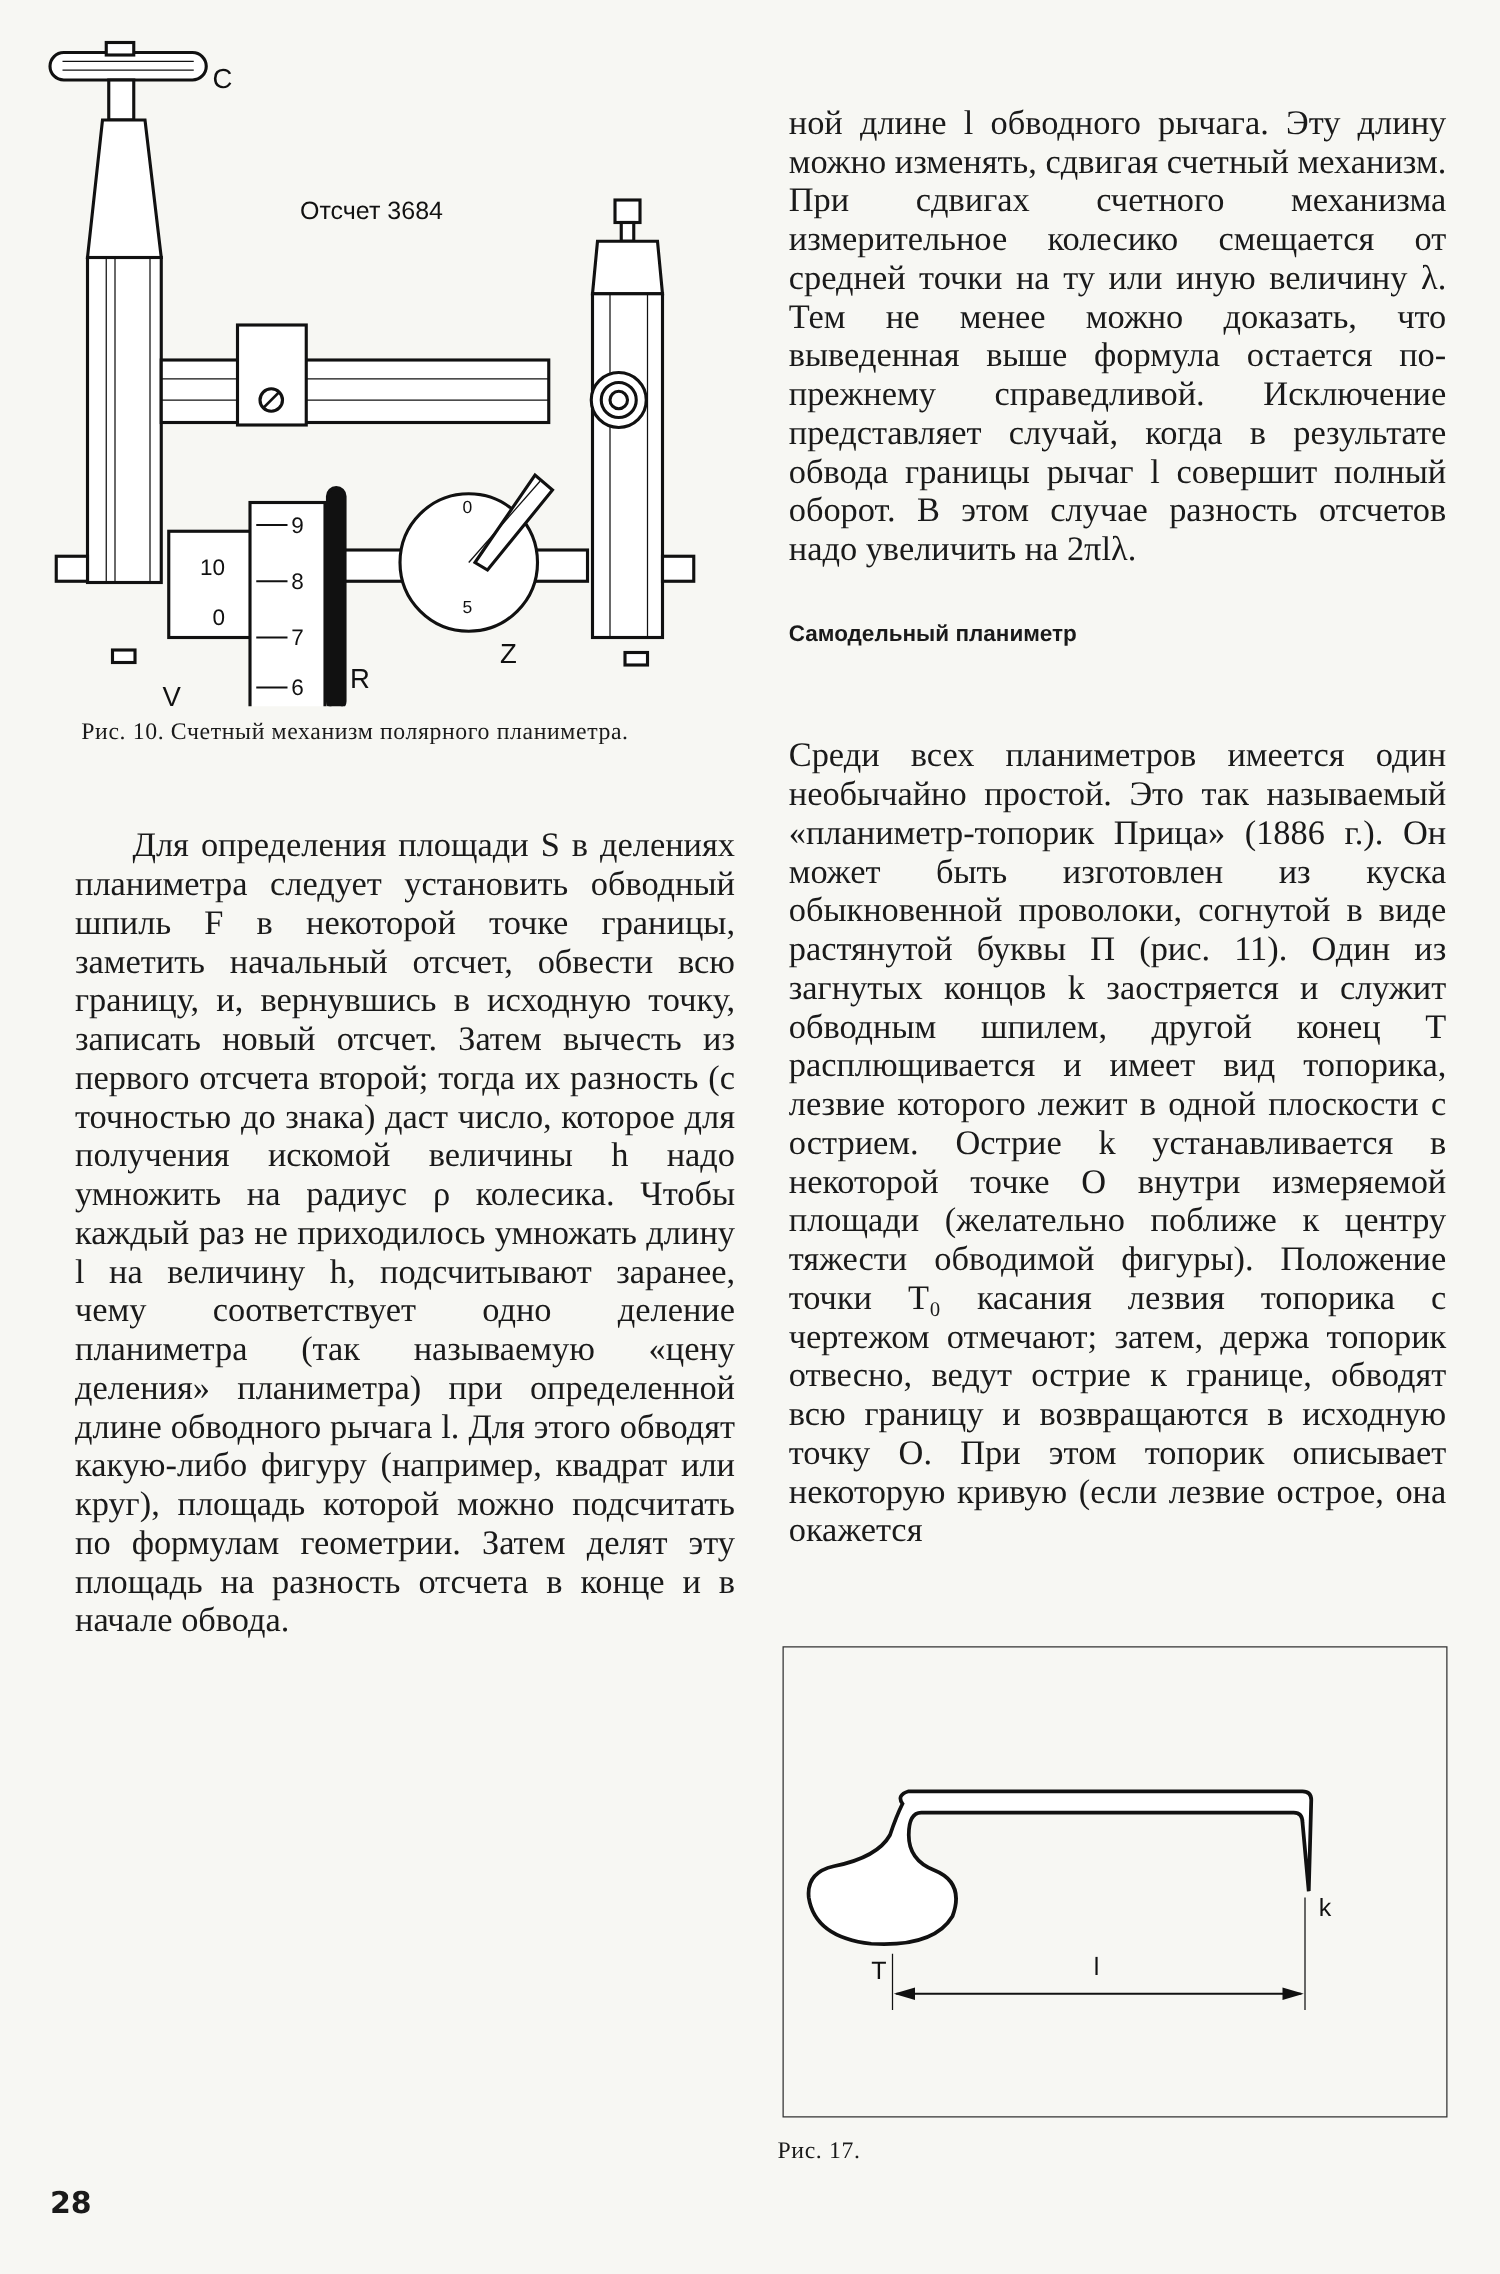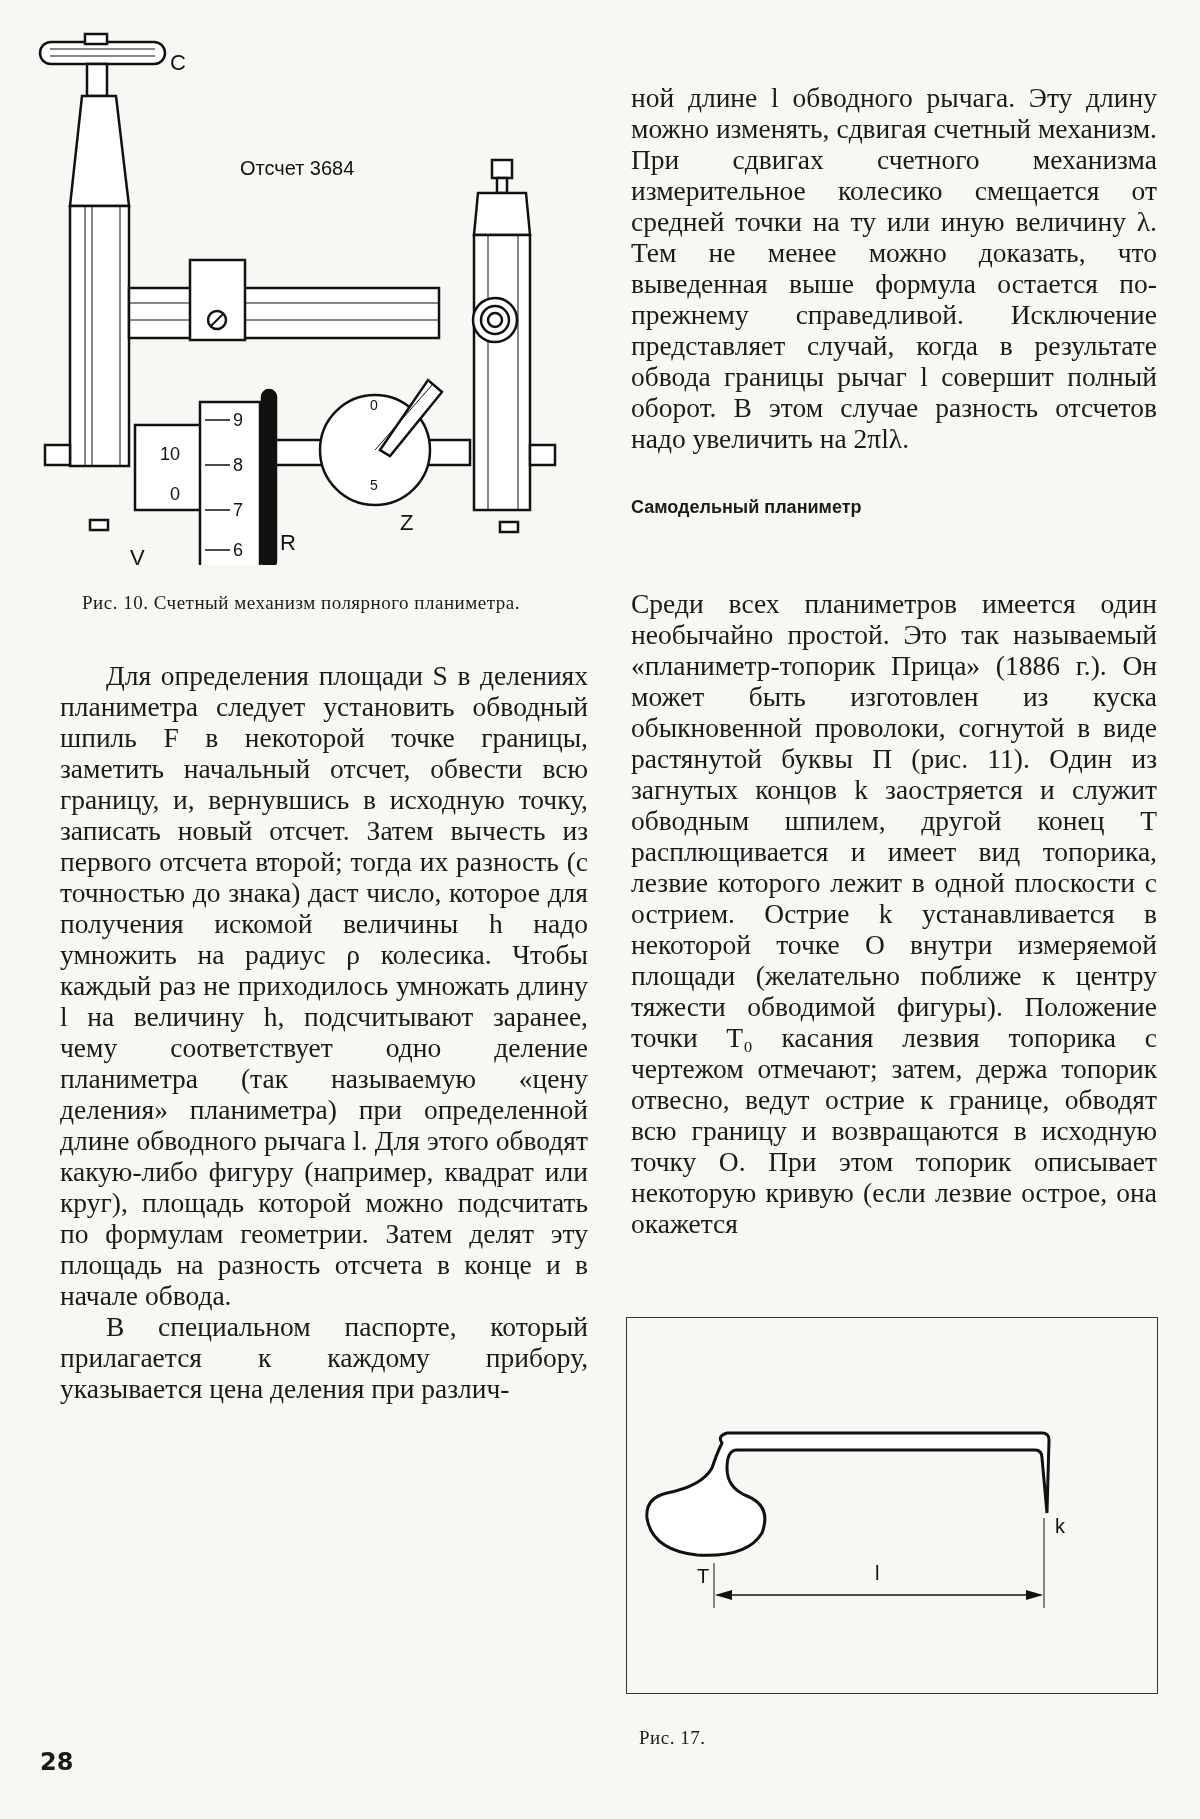--- a/index.html
+++ b/index.html
@@ -4,21 +4,21 @@
 <style>
   html, body { margin:0; padding:0; }
   body { width:1200px; height:1819px; background:#f7f7f3; position:relative; overflow:hidden;
          font-family:"Liberation Serif","DejaVu Serif",serif; color:#1a1a1a; }
   .col { position:absolute; }
   .left { left:60px; width:528px; }
   .right { left:631px; width:526px;margin-top:48px; }
   p.txt { margin:0; font-size:27.5px; line-height:31px; text-align:justify; }
   p.indent { text-indent:46px; }
   .fig10 { position:absolute; left:30px; top:20px; width:560px; height:545px; }
-  .cap { font-size:19px; line-height:23px; letter-spacing:0.5px; margin:17px; }
+  .cap { font-size:19px; line-height:23px; letter-spacing:0.5px; margin:0; }
   .cap10 { position:absolute; left:65px; top:574px; width:525px; text-align:justify; }
   .heading { position:absolute; left:631px; top:497px; font-size:18px; font-weight:bold;
              font-family:"Liberation Sans","DejaVu Sans",sans-serif; font-stretch:condensed; }
   .fig11 { position:absolute; left:626px; top:1317px; width:532px; height:377px; border:1.5px solid #333; box-sizing:border-box; }
   .cap11 { position:absolute; left:622px; top:1709px; }
   .pagenum { position:absolute; left:40px; top:1748px; font-family:"DejaVu Sans",sans-serif; font-weight:bold; font-size:24px; }
   .fig-label { font-family:"Liberation Sans","DejaVu Sans",sans-serif; }
 </style>
 </head>
 <body>
@@ -94,21 +94,20 @@
       <text x="250" y="530">R</text>
       <text x="370" y="510">Z</text>
     </g>
   </svg>
 </div>
 
 <p class="cap cap10">Рис. 10. Счетный механизм полярного планиметра.</p>
 
 <div class="col left" style="top:660px;">
   <p class="txt indent">Для определения площади S в делениях планиметра следует установить обводный шпиль F в некоторой точке границы, заметить начальный отсчет, обвести всю границу, и, вернувшись в исходную точку, записать новый отсчет. Затем вычесть из первого отсчета второй; тогда их разность (с точностью до знака) даст число, которое для получения искомой величины h надо умножить на радиус ρ колесика. Чтобы каждый раз не приходилось умножать длину l на величину h, подсчитывают заранее, чему соответствует одно деление планиметра (так называемую «цену деления» планиметра) при определенной длине обводного рычага l. Для этого обводят какую-либо фигуру (например, квадрат или круг), площадь которой можно подсчитать по формулам геометрии. Затем делят эту площадь на разность отсчета в конце и в начале обвода.</p>
-  <p class="txt indent">В специальном паспорте, который прилагается к каждому прибору, указывается цена деления при различ-</p>
 </div>
 
 <div class="pagenum">28</div>
 
 <div class="col right" style="top:34px;">
   <p class="txt">ной длине l обводного рычага. Эту длину можно изменять, сдвигая счетный механизм. При сдвигах счетного механизма измерительное колесико смещается от средней точки на ту или иную величину λ. Тем не менее можно доказать, что выведенная выше формула остается по-прежнему справедливой. Исключение представляет случай, когда в результате обвода границы рычаг l совершит полный оборот. В этом случае разность отсчетов надо увеличить на 2πlλ.</p>
 </div>
 
 <div class="heading">Самодельный планиметр</div>
 

